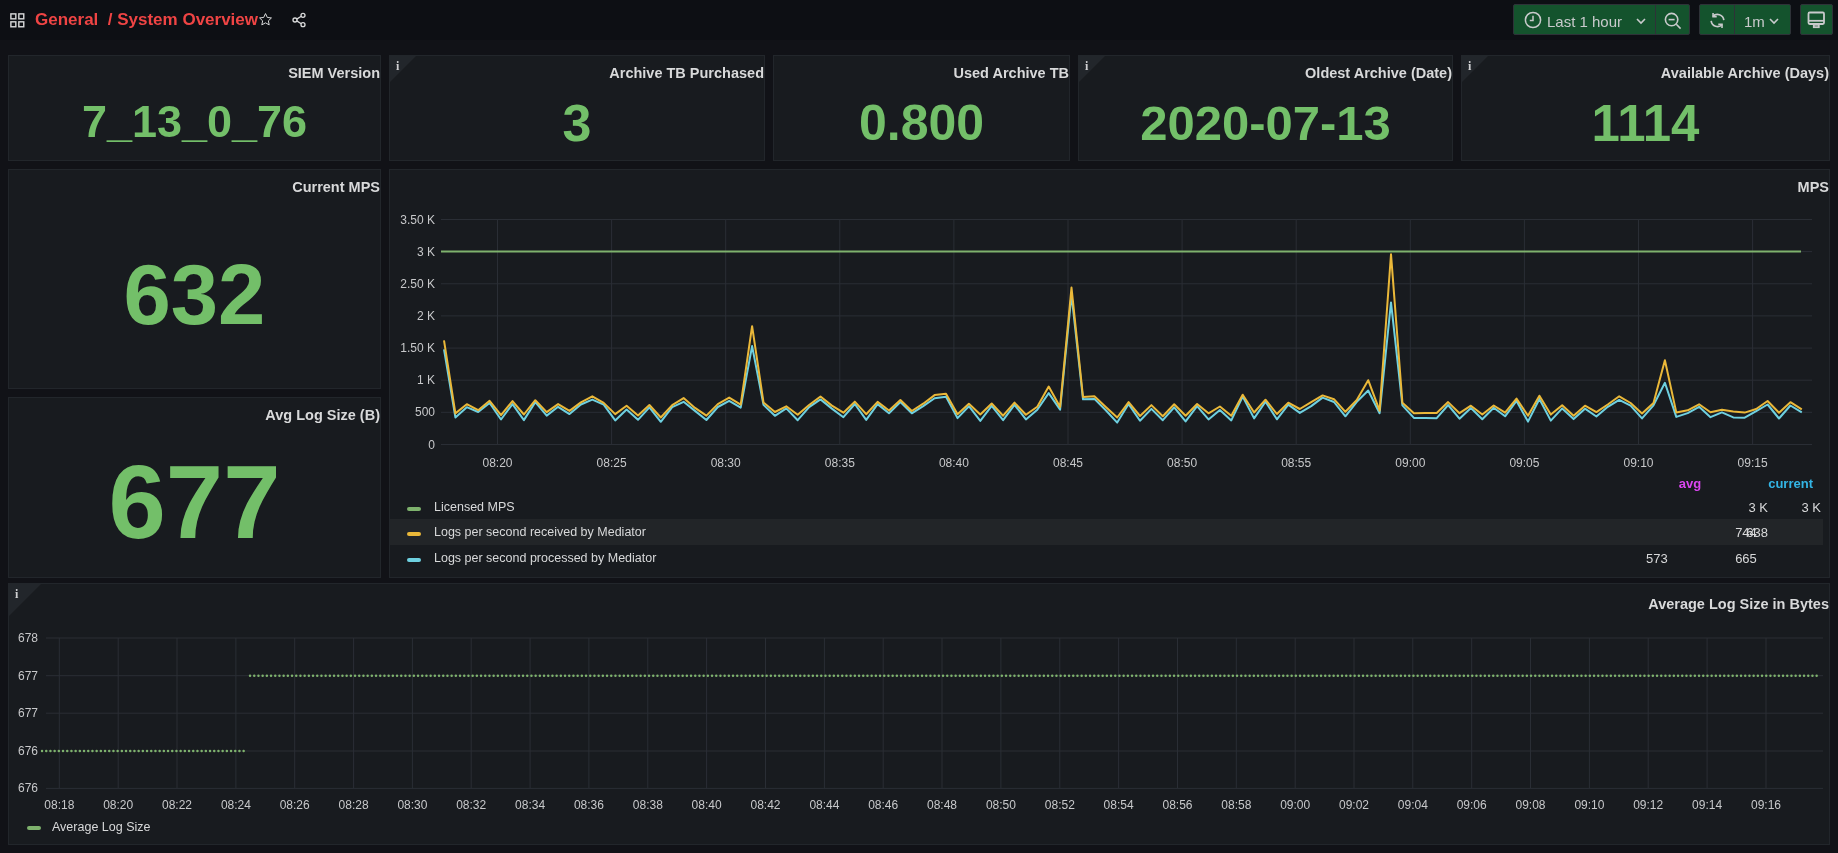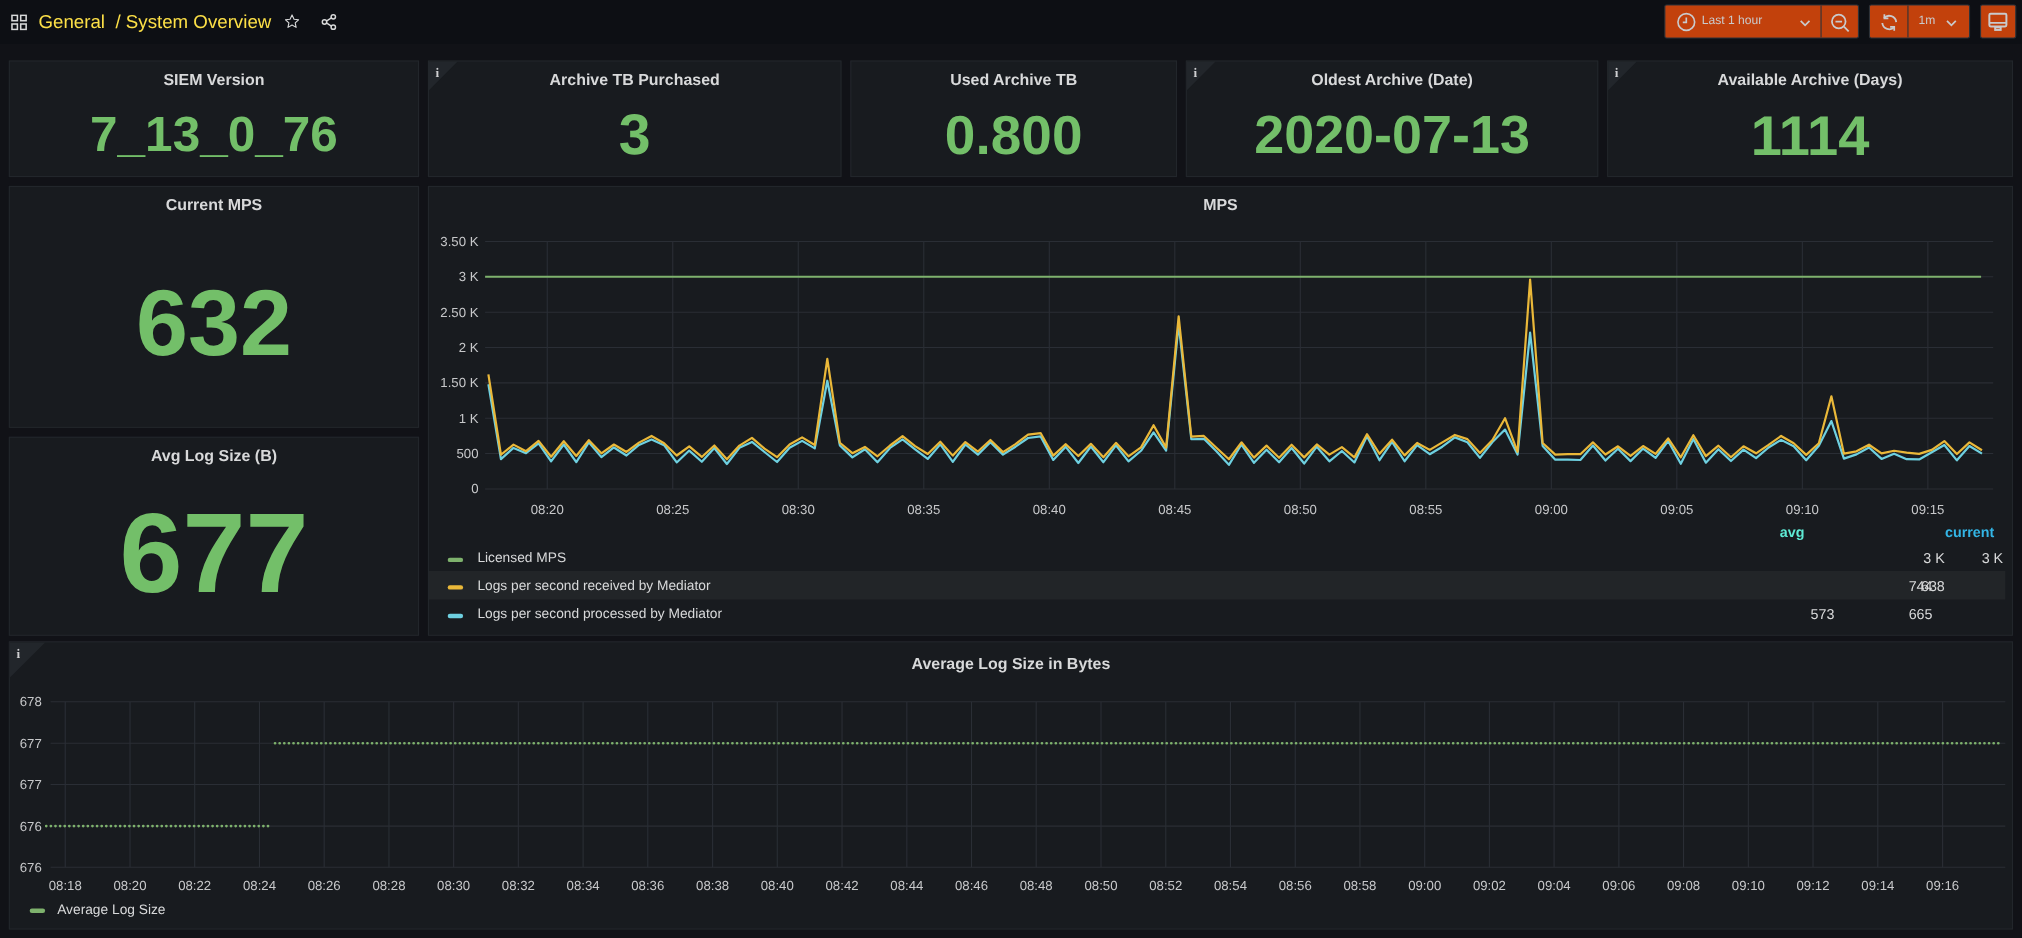--- a/index.html
+++ b/index.html
@@ -1,31 +1,31 @@
 <!DOCTYPE html>
 <html><head><meta charset="utf-8"><style>
 *{margin:0;padding:0;box-sizing:border-box}
 html,body{width:1838px;height:853px;background:#111217;font-family:"Liberation Sans",sans-serif;overflow:hidden}
 .nav{position:absolute;left:0;top:0;width:100%;height:40px;background:#0d0f14}
 .panel{position:absolute;background:#181b1f;border:1px solid #22262b}
-.ptitle{position:absolute;left:0;width:100%;text-align:center;color:#d8d9da;font-weight:600}
+.ptitle{position:absolute;left:0;width:100%;text-align:right;color:#d8d9da;font-weight:600}
 .statv{position:absolute;left:0;width:100%;text-align:center;color:#73bf69;font-weight:700}
 .ax{font-size:12px;fill:#c7c8ca;font-family:"Liberation Sans",sans-serif}
-.btn{position:absolute;top:4px;height:31px;background:#c2410c;border:1px solid #2e3238;border-radius:2px;color:#c9cacc;font-size:11px;font-weight:500}
+.btn{position:absolute;top:4px;height:31px;background:#14532d;border:1px solid #2e3238;border-radius:2px;color:#c9cacc;font-size:15px;font-weight:500}
 </style></head><body>
 <div class="nav">
 <svg width="15" height="15" viewBox="0 0 17 17" style="position:absolute;left:10px;top:13px">
       <g fill="none" stroke="#d8d9da" stroke-width="1.6">
         <rect x="1" y="1" width="5.6" height="5.6"></rect>
         <rect x="10" y="1" width="5.6" height="5.6"></rect>
         <rect x="1" y="10" width="5.6" height="5.6"></rect>
         <rect x="10" y="10" width="5.6" height="5.6"></rect>
       </g>
     </svg>
-<div style="position:absolute;left:35px;top:0;height:40px;line-height:40px;font-size:17px;font-weight:400;color:#fde047">General&nbsp; / System Overview</div>
+<div style="position:absolute;left:35px;top:0;height:40px;line-height:40px;font-size:17px;font-weight:700;color:#ef4444">General&nbsp; / System Overview</div>
 <svg width="15" height="15" viewBox="0 0 24 24" style="position:absolute;left:258px;top:12px">
       <path d="M12 2.5l2.9 6.2 6.6.8-4.9 4.6 1.3 6.5-5.9-3.3-5.9 3.3 1.3-6.5-4.9-4.6 6.6-.8z" fill="none" stroke="#d8d9da" stroke-width="1.6" stroke-linejoin="round"></path>
     </svg>
 <svg width="16" height="16" viewBox="0 0 24 24" style="position:absolute;left:291px;top:12px">
       <g fill="none" stroke="#d8d9da" stroke-width="2">
         <circle cx="18" cy="5" r="3"></circle>
         <circle cx="6" cy="12" r="3"></circle>
         <circle cx="18" cy="19" r="3"></circle>
         <path d="M8.6 10.7l6.8-4.4M8.6 13.3l6.8 4.4"></path>
       </g>
@@ -150,21 +150,21 @@
       <text x="906.2" y="297" text-anchor="middle" class="ax">08:55</text>
       <text x="1020.3" y="297" text-anchor="middle" class="ax">09:00</text>
       <text x="1134.4" y="297" text-anchor="middle" class="ax">09:05</text>
       <text x="1248.5" y="297" text-anchor="middle" class="ax">09:10</text>
       <text x="1362.6" y="297" text-anchor="middle" class="ax">09:15</text>
 <line x1="51" y1="81.6" x2="1411" y2="81.6" stroke="#7eb26d" stroke-width="2"></line>
 <polyline points="54.0,179.3 65.4,247.4 76.8,237.2 88.2,242.0 99.6,233.0 111.0,249.5 122.5,234.1 133.9,250.1 145.3,232.1 156.7,245.6 168.1,236.8 179.5,244.1 190.9,234.5 202.3,229.6 213.7,234.7 225.2,250.4 236.6,239.6 248.0,249.8 259.4,237.3 270.8,251.8 282.2,237.1 293.6,231.8 305.0,240.9 316.4,250.0 327.8,237.0 339.2,230.8 350.7,237.6 362.1,176.1 373.5,234.9 384.9,245.8 396.3,238.4 407.7,250.2 419.1,237.2 430.5,229.4 441.9,238.6 453.4,247.2 464.8,234.0 476.2,249.9 487.6,234.1 499.0,243.3 510.4,232.0 521.8,243.3 533.2,236.1 544.6,228.2 556.0,226.7 567.5,248.1 578.9,236.2 590.3,250.9 601.7,235.9 613.1,250.2 624.5,234.8 635.9,249.4 647.3,239.8 658.7,223.1 670.1,239.6 681.5,124.7 693.0,229.3 704.4,228.9 715.8,240.2 727.2,252.6 738.6,234.1 750.0,250.7 761.4,238.9 772.8,250.2 784.2,237.3 795.6,251.4 807.1,236.1 818.5,249.4 829.9,240.0 841.3,250.4 852.7,226.6 864.1,248.4 875.5,231.7 886.9,249.3 898.3,234.6 909.8,242.9 921.2,236.1 932.6,227.6 944.0,232.0 955.4,246.3 966.8,231.8 978.2,220.5 989.6,243.2 1001.0,132.4 1012.4,235.4 1023.9,247.9 1035.3,247.9 1046.7,248.2 1058.1,235.0 1069.5,248.7 1080.9,238.0 1092.3,249.2 1103.7,237.8 1115.1,246.3 1126.5,230.9 1138.0,251.6 1149.4,229.0 1160.8,250.6 1172.2,238.4 1183.6,249.1 1195.0,238.7 1206.4,246.5 1217.8,236.8 1229.2,229.9 1240.6,235.6 1252.0,248.4 1263.5,235.3 1274.9,212.8 1286.3,246.9 1297.7,243.1 1309.1,236.8 1320.5,247.2 1331.9,242.4 1343.3,247.4 1354.7,247.7 1366.2,241.1 1377.6,234.5 1389.0,248.5 1400.4,235.5 1411.8,242.4" fill="none" stroke="#6ed0e0" stroke-width="2" stroke-linejoin="round"></polyline>
 <polyline points="54.0,170.3 65.4,243.4 76.8,234.2 88.2,240.2 99.6,230.8 111.0,245.2 122.5,231.1 133.9,244.5 145.3,230.2 156.7,242.1 168.1,234.1 179.5,240.9 190.9,232.4 202.3,226.3 213.7,232.9 225.2,244.1 236.6,235.8 248.0,245.4 259.4,235.0 270.8,247.5 282.2,235.1 293.6,228.1 305.0,237.9 316.4,245.6 327.8,234.1 339.2,227.6 350.7,234.6 362.1,156.2 373.5,232.5 384.9,242.0 396.3,236.3 407.7,244.8 419.1,235.0 430.5,226.5 441.9,235.6 453.4,242.7 464.8,231.6 476.2,244.2 487.6,231.9 499.0,240.5 510.4,230.0 521.8,241.0 533.2,233.7 544.6,225.1 556.0,223.7 567.5,244.2 578.9,233.8 590.3,244.5 601.7,233.5 613.1,245.7 624.5,232.6 635.9,244.8 647.3,236.7 658.7,216.6 670.1,236.9 681.5,117.6 693.0,227.0 704.4,226.3 715.8,237.1 727.2,247.5 738.6,232.1 750.0,246.0 761.4,235.1 772.8,246.2 784.2,234.3 795.6,245.8 807.1,234.0 818.5,243.3 829.9,236.5 841.3,245.8 852.7,224.7 864.1,242.5 875.5,229.7 886.9,244.0 898.3,232.7 909.8,239.0 921.2,232.2 932.6,225.4 944.0,229.2 955.4,241.8 966.8,230.0 978.2,210.2 989.6,240.7 1001.0,84.2 1012.4,232.7 1023.9,243.3 1035.3,242.9 1046.7,242.9 1058.1,232.1 1069.5,243.2 1080.9,235.7 1092.3,244.5 1103.7,235.5 1115.1,242.6 1126.5,228.6 1138.0,245.7 1149.4,225.7 1160.8,244.6 1172.2,235.2 1183.6,245.7 1195.0,235.7 1206.4,242.1 1217.8,234.5 1229.2,226.3 1240.6,233.0 1252.0,243.5 1263.5,233.0 1274.9,190.3 1286.3,242.4 1297.7,240.3 1309.1,234.3 1320.5,242.2 1331.9,239.8 1343.3,241.5 1354.7,242.6 1366.2,239.0 1377.6,231.0 1389.0,242.7 1400.4,232.2 1411.8,239.3" fill="none" stroke="#eab839" stroke-width="2" stroke-linejoin="round"></polyline>
 </svg>
 <div style="position:absolute;left:0;top:349px;width:1433px;height:26px;background:#222528"></div>
-<div style="position:absolute;left:1228px;top:305.6px;width:144px;text-align:left;font-size:13px;font-weight:700;color:#5eead4">avg</div>
+<div style="position:absolute;left:1228px;top:305.6px;width:144px;text-align:center;font-size:13px;font-weight:700;color:#d946ef">avg</div>
 <div style="position:absolute;left:1273px;top:305.6px;width:150px;text-align:right;font-size:13px;font-weight:700;color:#33b5e5">current</div>
 <div style="position:absolute;left:17px;top:336.5px;width:14px;height:4px;border-radius:2px;background:#7eb26d"></div>
 <div style="position:absolute;left:44px;top:329.5px;font-size:12.5px;color:#d8d9da">Licensed MPS</div>
     <div style="position:absolute;left:1228px;top:329.5px;width:150px;text-align:right;font-size:13px;color:#d8d9da">3 K</div>
 <div style="position:absolute;left:1281px;top:329.5px;width:150px;text-align:right;font-size:13px;color:#d8d9da">3 K</div>
 <div style="position:absolute;left:17px;top:361.5px;width:14px;height:4px;border-radius:2px;background:#eab839"></div>
 <div style="position:absolute;left:44px;top:354.5px;font-size:12.5px;color:#d8d9da">Logs per second received by Mediator</div>
     <div style="position:absolute;left:1228px;top:354.5px;width:150px;text-align:right;font-size:13px;color:#d8d9da">638</div>
 <div style="position:absolute;left:1281px;top:354.5px;width:150px;text-align:center;font-size:13px;color:#d8d9da">744</div>
 <div style="position:absolute;left:17px;top:387.5px;width:14px;height:4px;border-radius:2px;background:#6ed0e0"></div>

